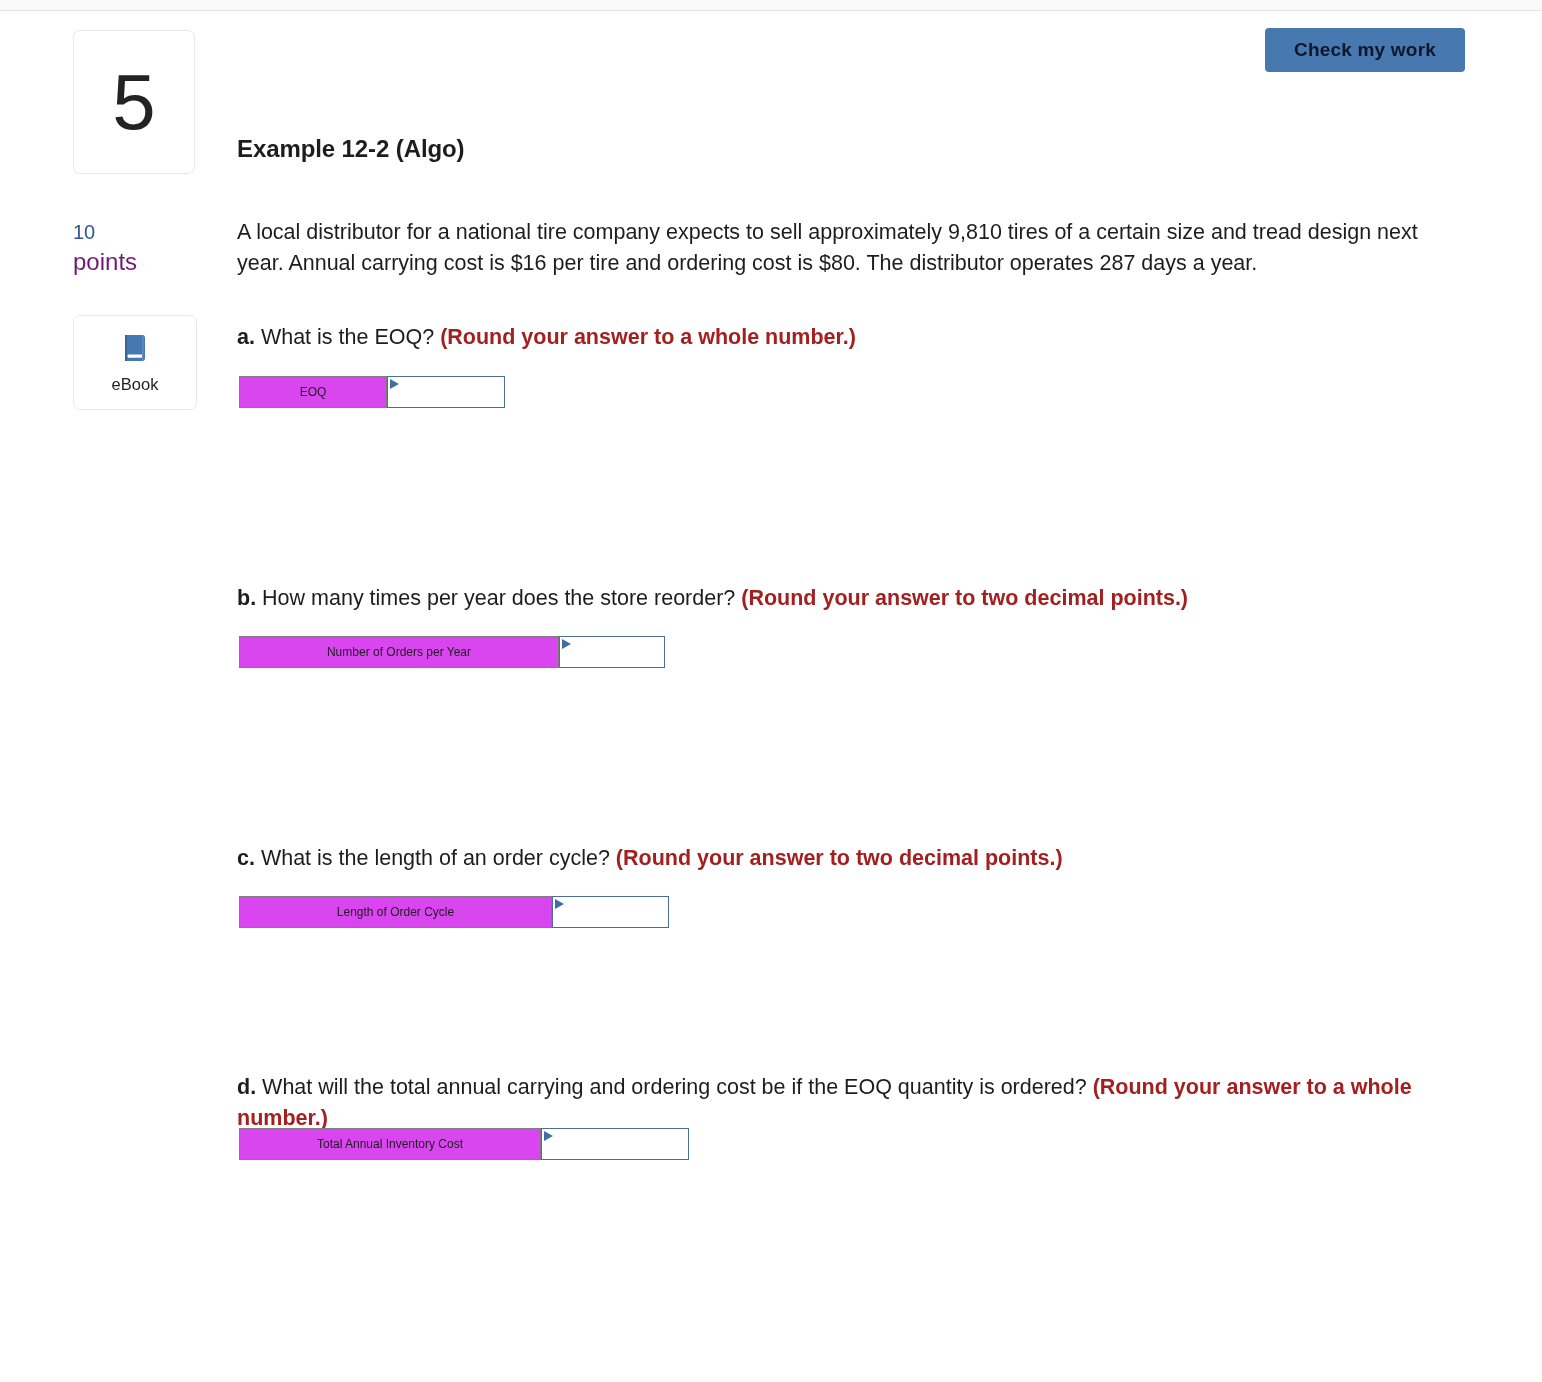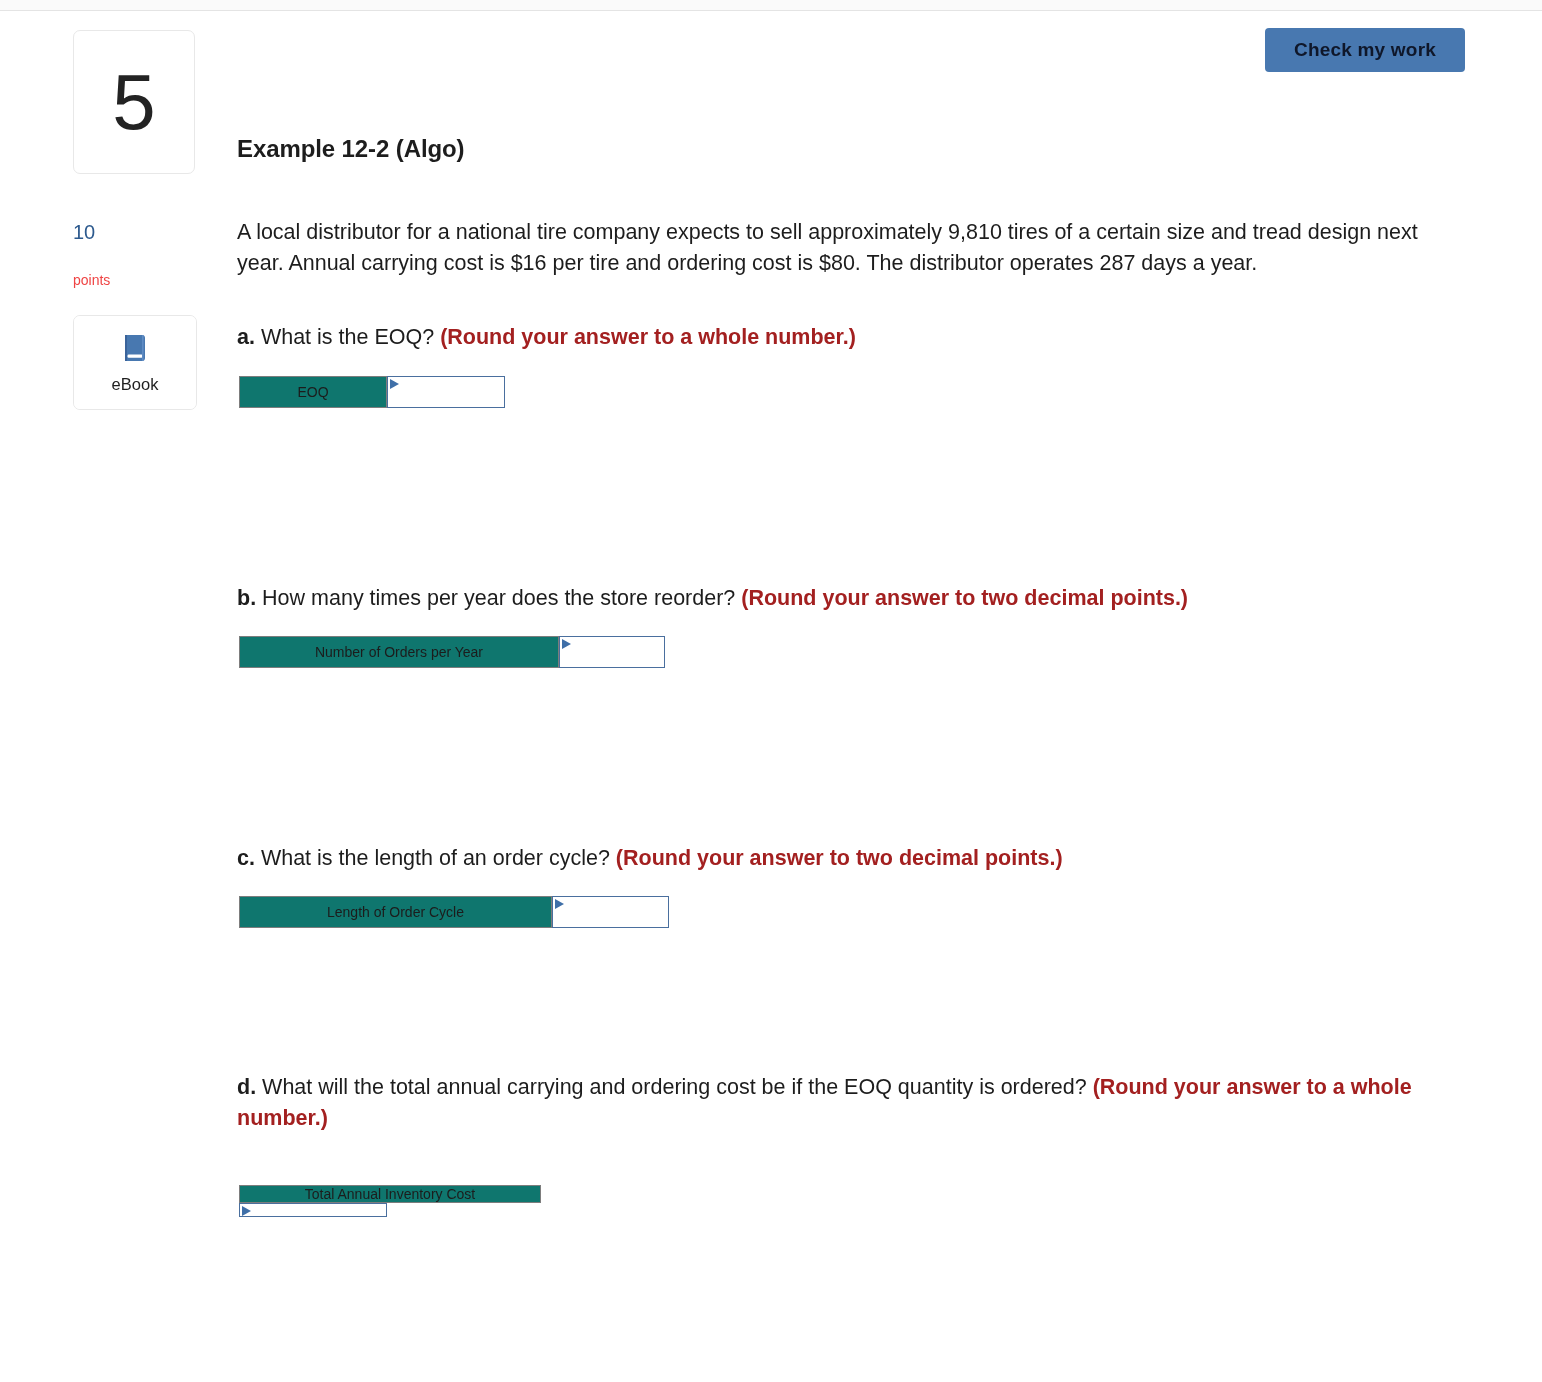--- a/index.html
+++ b/index.html
@@ -82,24 +82,23 @@
     width: 122px;
     line-height: 1.35;
   }
   .points-block .pval {
     font-size: 20px;
     color: #2d5a8e;
     font-weight: 500;
     display: block;
   }
   .points-block .plabel {
-    font-size: 14px;
-    color: #ef4444;
+    font-size: 24px;
+    color: #701a75;
     display: block;
-    margin-top: 25px;
   }
 
   .tools {
     position: absolute;
     top: 303px;
     left: 73px;
     width: 124px;
     border: 1px solid #e8e8e8;
     border-radius: 7px;
     background: #ffffff;
@@ -159,26 +158,26 @@
 
   
   .answer-row {
     position: absolute;
     left: 2px;
     height: 32px;
     display: flex;
     align-items: stretch;
   }
   .ans-label {
-    background: #0f766e;
+    background: #d946ef;
     border: 1px solid #7d7d7d;
     display: flex;
     align-items: center;
     justify-content: center;
-    font-size: 14px;
+    font-size: 12px;
     color: #1c1c1c;
     padding: 0 14px;
     height: 32px;
   }
   .ans-input {
     position: relative;
     background: #ffffff;
     border: 1px solid #4a6f9e;
     height: 32px;
   }
@@ -254,19 +253,19 @@
       <span class="qlet">c.</span><span> What is the length of an order cycle? </span><span class="hint">(Round your answer to two decimal points.)</span>
     </div>
     <div class="answer-row" style="top:884px;">
       <div class="ans-label" style="width:313px;">Length of Order Cycle</div>
       <div class="ans-input" style="width:117px;"></div>
     </div>
 
     <div class="qline" style="top:1060px;">
       <span class="qlet">d.</span><span> What will the total annual carrying and ordering cost be if the EOQ quantity is ordered? </span><span class="hint">(Round your answer to a whole number.)</span>
     </div>
-    <div class="answer-row" style="top:1173px;flex-direction:column;">
+    <div class="answer-row" style="top:1116px;">
       <div class="ans-label" style="width:302px;">Total Annual Inventory Cost</div>
       <div class="ans-input" style="width:148px;"></div>
     </div>
 
   </div>
 </div>
 
 </body></html>

